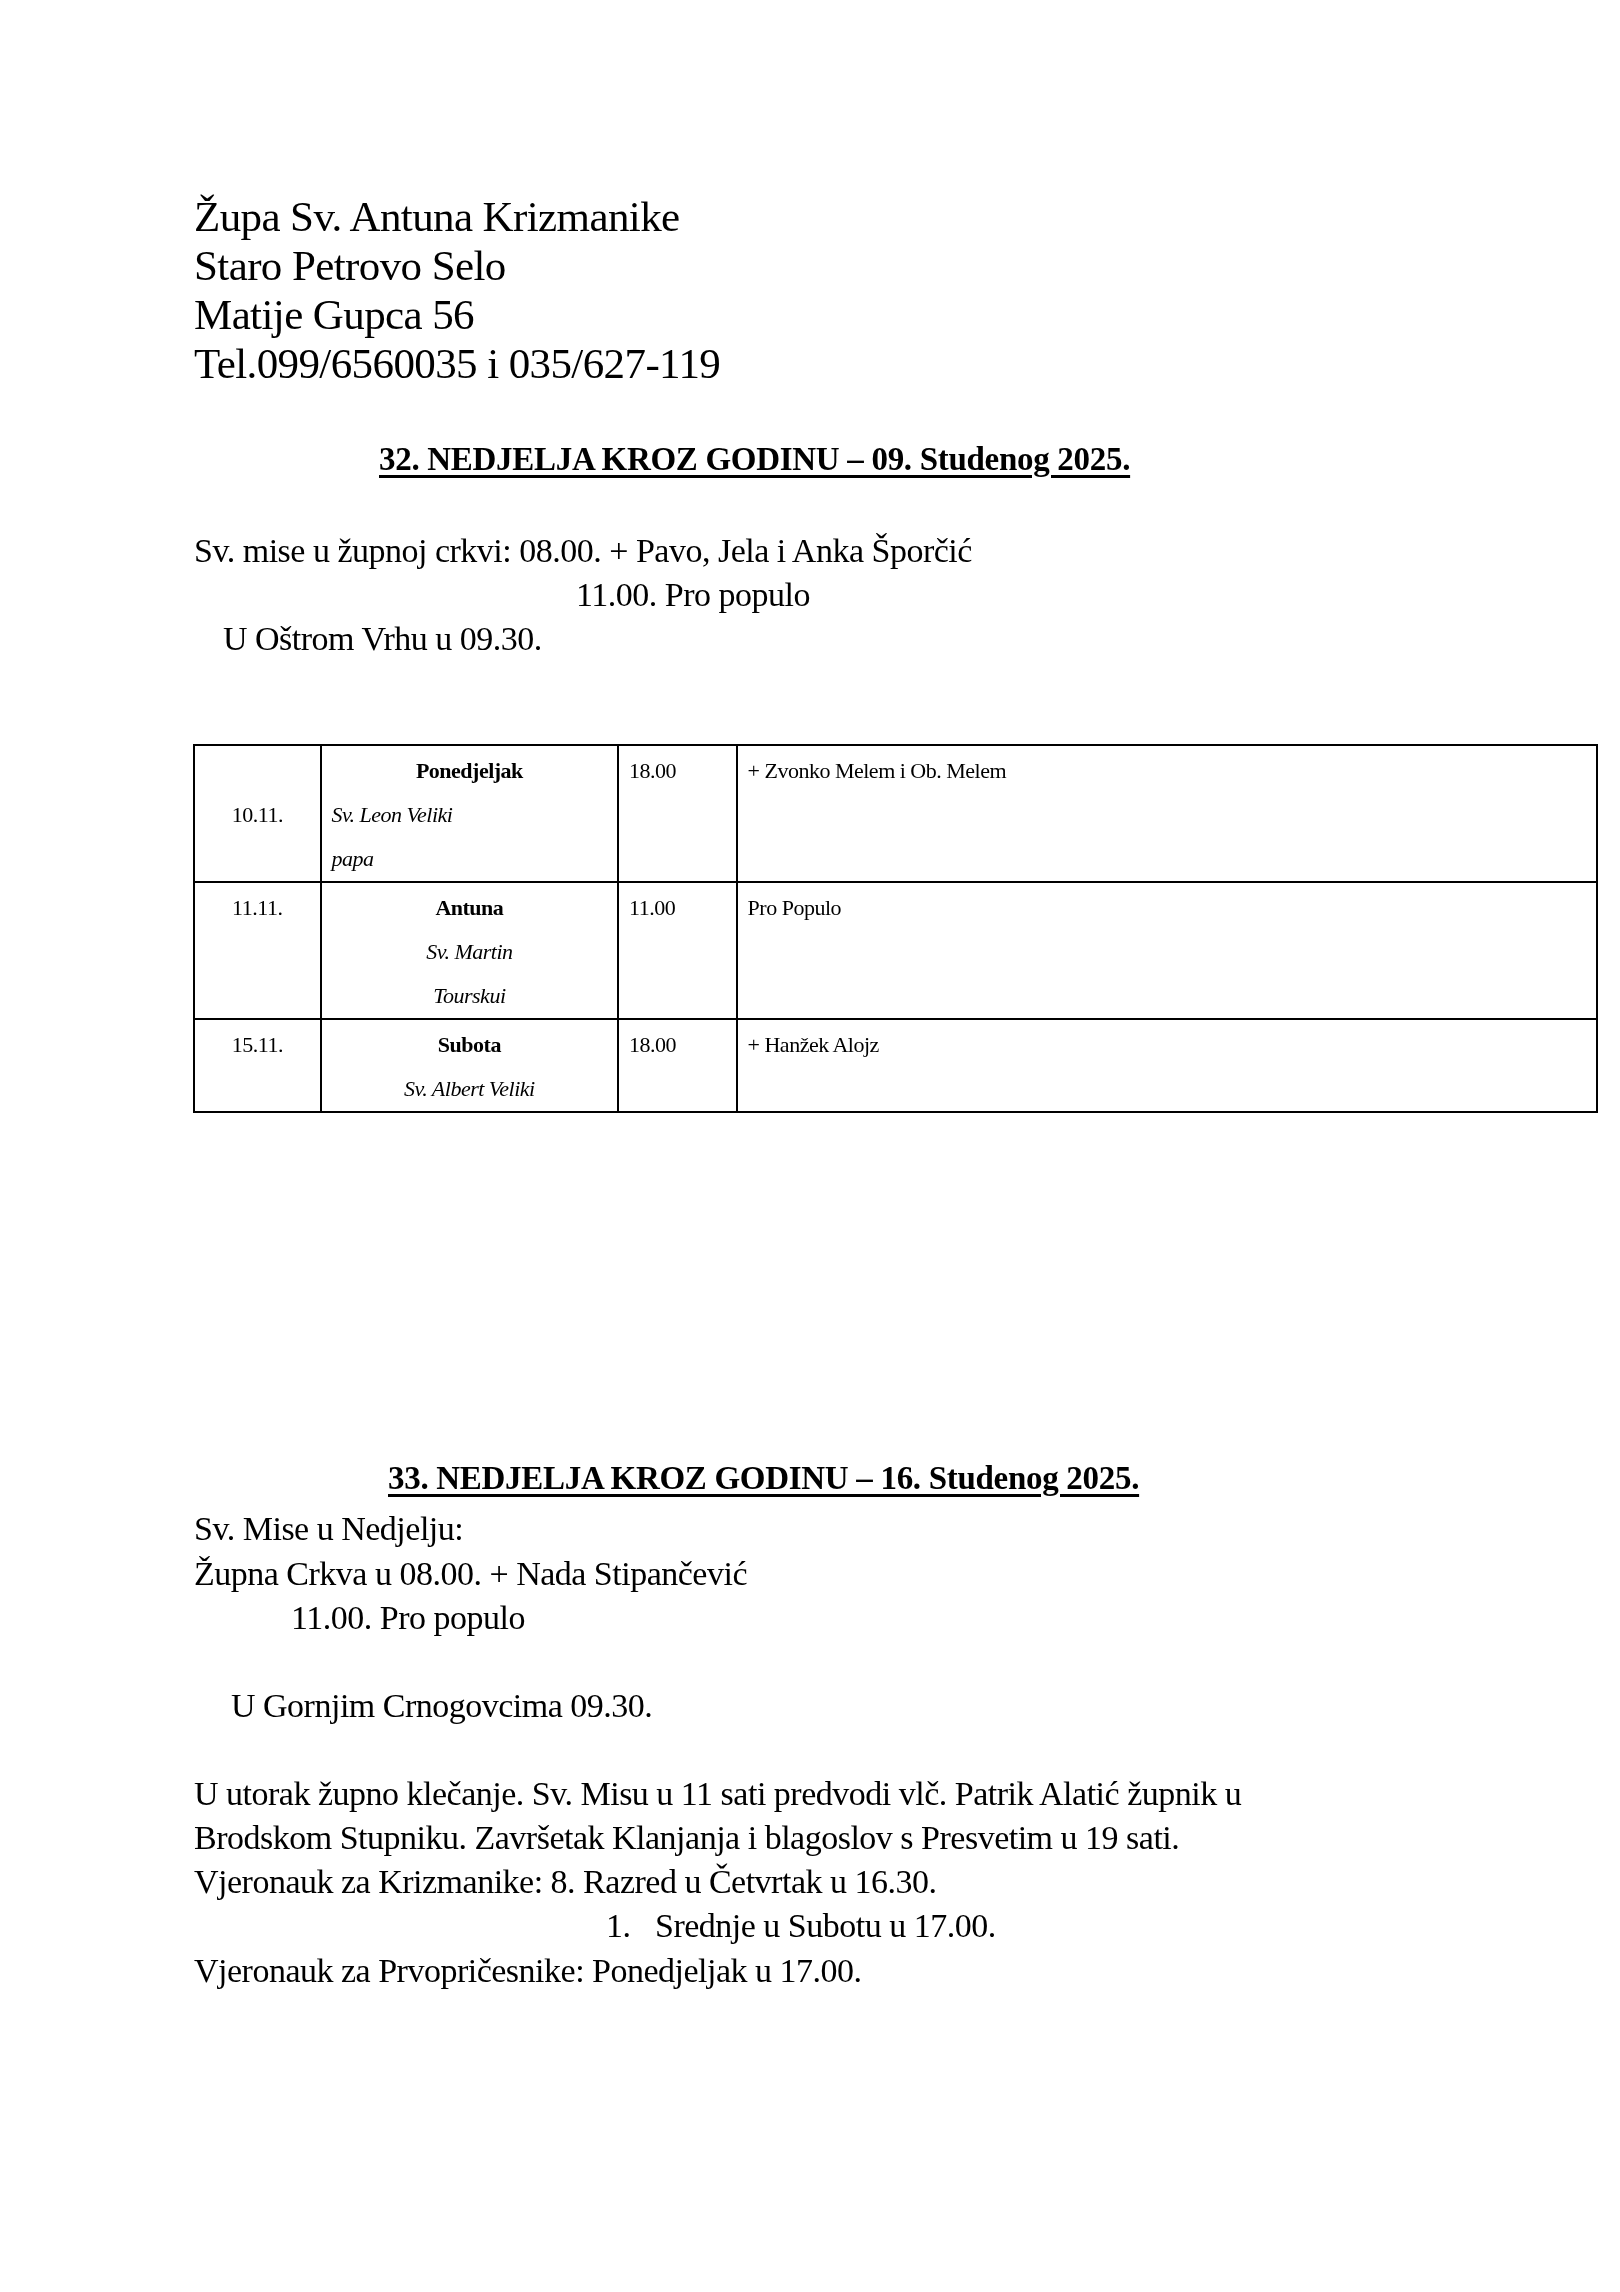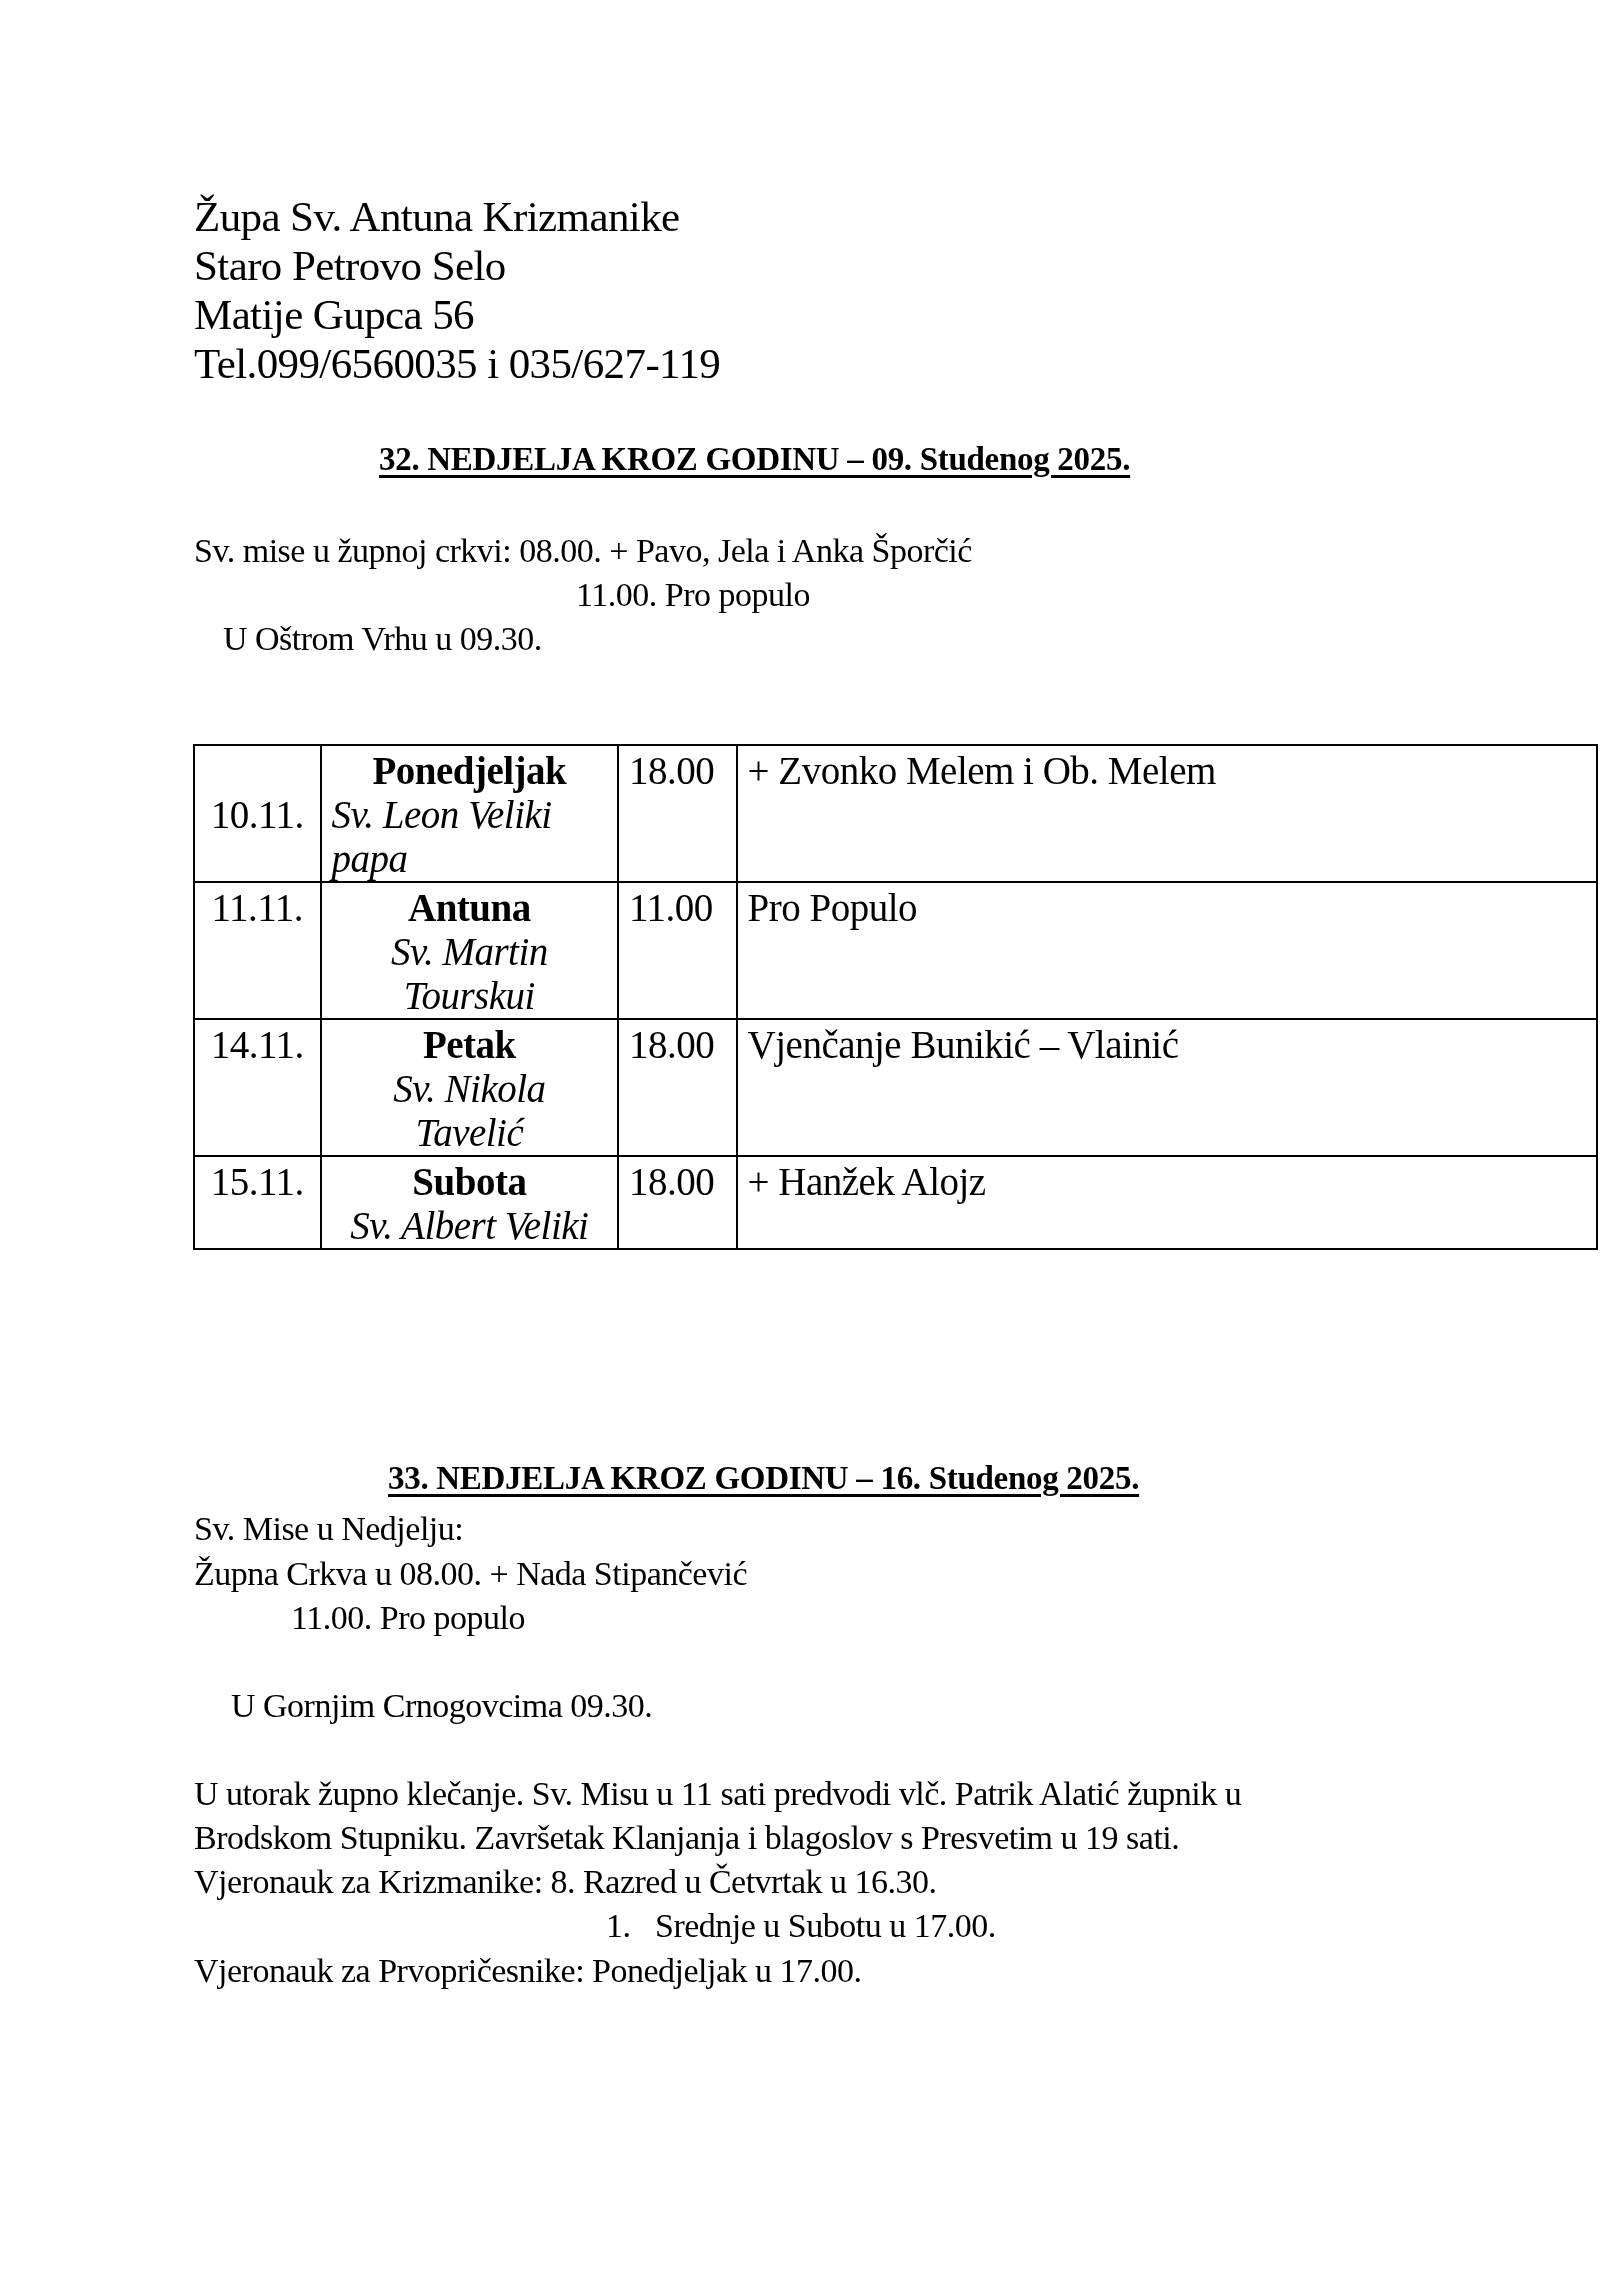--- a/index.html
+++ b/index.html
@@ -16,21 +16,21 @@
   }
   .txt { font-size: 34px; letter-spacing: -0.5px; line-height: 44px; }
 
   table.sched {
     position: absolute; left: 193px; top: 744px;
     border-collapse: collapse; table-layout: fixed;
     width: 1405px;
   }
   table.sched td {
     border: 2px solid #000; vertical-align: top;
-    font-size: 39px; line-height: 44px; letter-spacing: -0.5px;
+    font-size: 22px; line-height: 44px; letter-spacing: -0.5px;
     padding: 2.9px 9.8px 0 9.8px;
   }
   td.c-date { width: 105px; text-align: center; padding-left: 5.9px; padding-right: 5.9px; }
   td.c-day { width: 276px; text-align: center; }
   td.c-time { width: 97px; padding-left: 5.9px; padding-right: 5.9px; border-radius: 11px; }
   td.c-int { text-align: left; }
   .dayname { font-weight: bold; display: block; }
   .saint { font-style: italic; display: block; }
   .saint.left { text-align: left; }
   .valign-mid { vertical-align: middle !important; }
@@ -63,30 +63,20 @@
     <tr style="height:133px;">
       <td class="c-date">11.11.</td>
       <td class="c-day">
         <span class="dayname">Antuna</span>
         <span class="saint">Sv. Martin</span>
         <span class="saint">Tourskui</span>
       </td>
       <td class="c-time">11.00</td>
       <td class="c-int">Pro Populo</td>
     </tr>
-    <tr style="height:133px;">
-      <td class="c-date">14.11.</td>
-      <td class="c-day">
-        <span class="dayname">Petak</span>
-        <span class="saint">Sv. Nikola</span>
-        <span class="saint">Tavelić</span>
-      </td>
-      <td class="c-time">18.00</td>
-      <td class="c-int">Vjenčanje  Bunikić – Vlainić</td>
-    </tr>
     <tr style="height:87px;">
       <td class="c-date">15.11.</td>
       <td class="c-day">
         <span class="dayname">Subota</span>
         <span class="saint">Sv. Albert Veliki</span>
       </td>
       <td class="c-time">18.00</td>
       <td class="c-int">+ Hanžek Alojz</td>
     </tr>
   </tbody>

